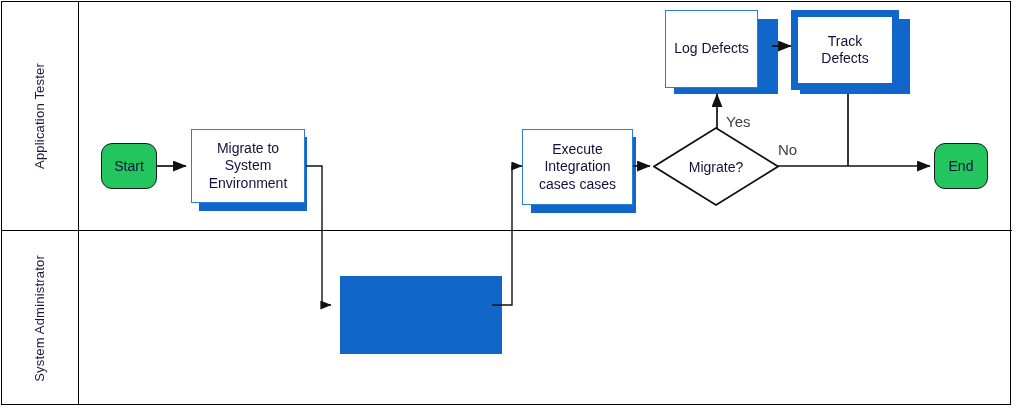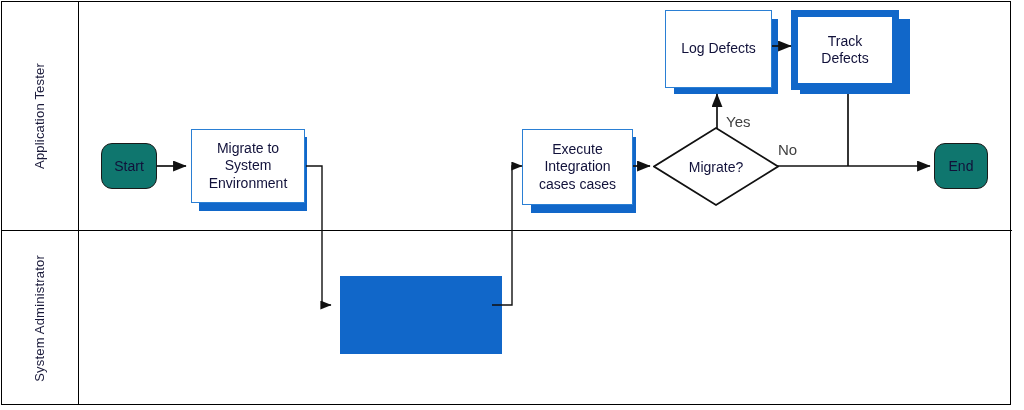--- a/index.html
+++ b/index.html
@@ -27,21 +27,21 @@
   .lane-label span{
     writing-mode:vertical-rl;transform:rotate(180deg);white-space:nowrap;
   }
   #lane-top{top:1px;height:229px;}
   #lane-bottom{top:231px;height:174px;}
 
   
   .node{position:absolute;box-sizing:border-box;}
 
   .terminator{
-    background:#0f766e;border:1.6px solid #1a1a1a;border-radius:11px;
+    background:#22c55e;border:1.6px solid #1a1a1a;border-radius:11px;
     display:flex;align-items:center;justify-content:center;
     color:#11113a;font-size:14px;
   }
   .process{
     background:#fff;border:1.5px solid #2a7fd4;
     display:flex;align-items:center;justify-content:center;text-align:center;
     color:#11113a;font-size:14px;line-height:1.22;z-index:3;
   }
   .process.thick{border:7px solid #1167c9;}
   .shadow{
@@ -134,21 +134,21 @@
   <div class="diamond-wrap" style="left:653px;top:127px;width:126px;height:79px;z-index:5;">
     <svg width="126" height="79" viewBox="0 0 126 79">
       <polygon points="63,1 125,39.5 63,78 1,39.5" fill="#ffffff" stroke="#111111" stroke-width="1.7"></polygon>
     </svg>
     <div class="diamond-label">
       <span>Migrate?</span>
     </div>
   </div>
 
   <div class="shadow" style="left:674px;top:19px;width:104px;height:75px;"></div>
-  <div class="node process" style="left:665px;top:10px;width:107px;height:78px;">
+  <div class="node process" style="left:665px;top:10px;width:93px;height:78px;">
     <span>Log Defects</span>
   </div>
 
   <div class="shadow" style="left:800px;top:19px;width:110px;height:75px;"></div>
   <div class="node terminator" style="left:934px;top:143px;width:54px;height:46px;z-index:5;">
     <span>End</span>
   </div>
 
   <div class="node process thick" style="left:791px;top:10px;width:108px;height:80px;white-space:pre-line;">
     <span>Track

